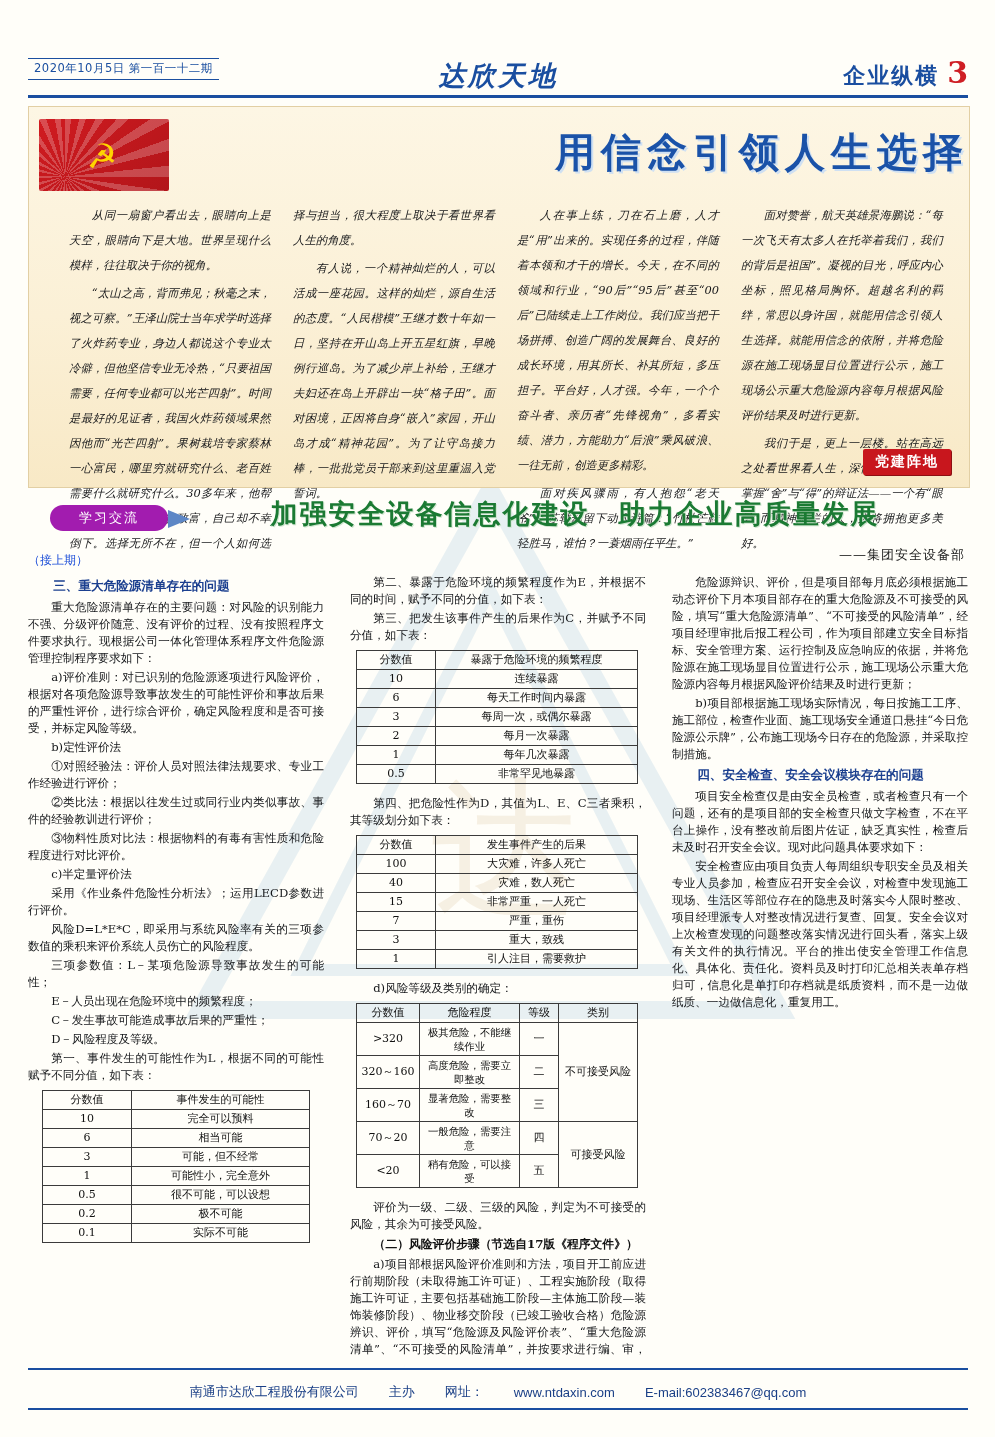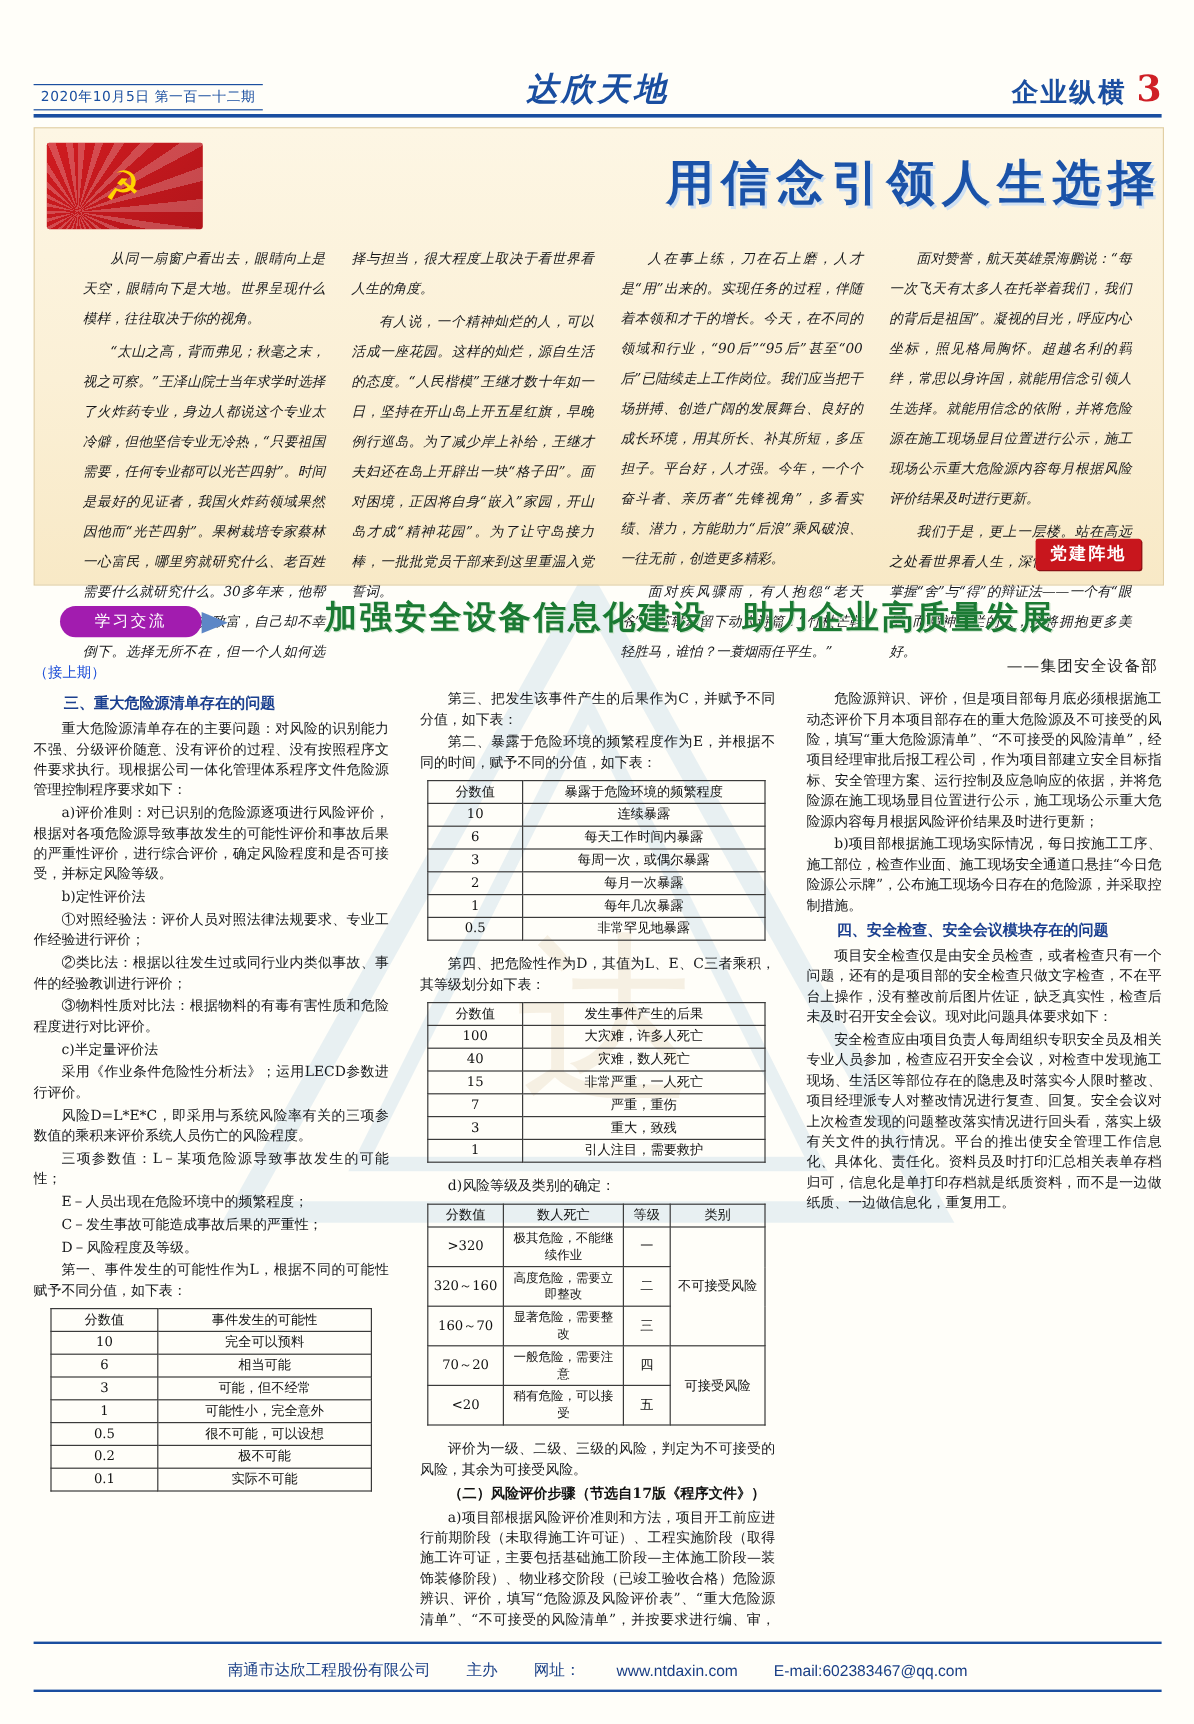--- a/index.html
+++ b/index.html
@@ -18,21 +18,21 @@
   
   .watermark{
     position:absolute;left:180px;top:470px;width:620px;height:560px;
     opacity:.10;pointer-events:none;
   }
   .watermark svg{width:100%;height:100%;}
 
   
   .masthead{
     position:absolute;left:28px;top:58px;width:940px;height:34px;
-    display:flex;align-items:flex-end;justify-content:space-between;
+    display:flex;align-items:flex-start;justify-content:space-between;
   }
   .issue-line{
     font-size:11.5px;color:#1b4fa0;letter-spacing:.5px;
     border:1px solid #1b4fa0;border-left:none;border-right:none;
     padding:2px 6px 3px 6px;
   }
   .paper-name{
     position:absolute;left:50%;transform:translateX(-50%);
     font-family:"DejaVu Serif","Liberation Serif",serif;
     font-size:27px;font-weight:bold;color:#1a4ea0;letter-spacing:3px;
@@ -272,22 +272,22 @@
             </tr>
         <tr>
               <td>0.1</td>
               <td>实际不可能</td>
             </tr>
       </tbody>
         </table>
     </div>
 
     <div class="col c2">
+      <p>第二、暴露于危险环境的频繁程度作为E，并根据不同的时间，赋予不同的分值，如下表：</p>
       <p>第三、把发生该事件产生的后果作为C，并赋予不同分值，如下表：</p>
-      <p>第二、暴露于危险环境的频繁程度作为E，并根据不同的时间，赋予不同的分值，如下表：</p>
       <table class="dt t3">
         <tbody>
             <tr>
           <th style="width:72px">分数值</th>
           <th>暴露于危险环境的频繁程度</th>
         </tr>
         <tr>
               <td>10</td>
               <td>连续暴露</td>
             </tr>
@@ -344,21 +344,21 @@
               <td>1</td>
               <td>引人注目，需要救护</td>
             </tr>
       </tbody>
         </table>
       <p class="noind" style="text-indent:2em">d)风险等级及类别的确定：</p>
       <table class="dt t3 t4">
         <tbody>
             <tr>
           <th style="width:56px">分数值</th>
-          <th>数人死亡</th>
+          <th>危险程度</th>
           <th style="width:32px">等级</th>
           <th style="width:72px">类别</th>
         </tr>
         <tr>
           <td>&gt;320</td>
           <td>极其危险，不能继续作业</td>
           <td>一</td>
           <td rowspan="3">不可接受风险</td>
         </tr>
         <tr>

